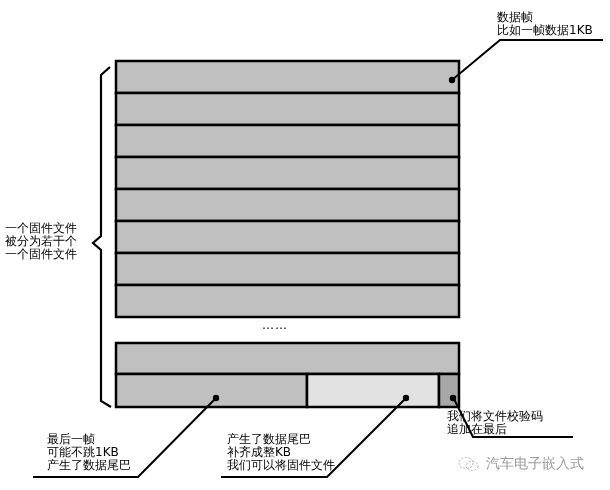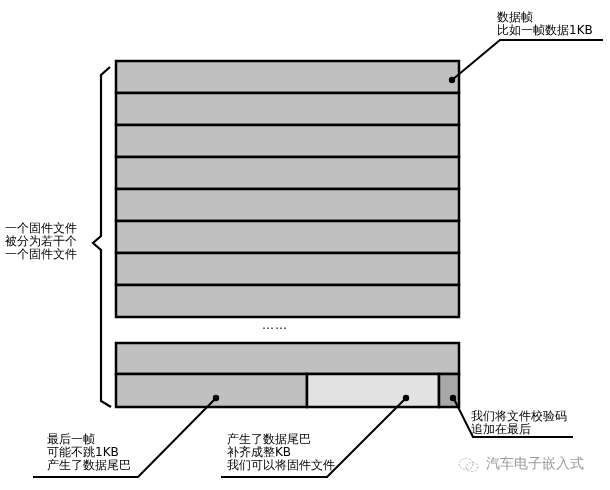--- a/index.html
+++ b/index.html
@@ -2,21 +2,21 @@
 <html><head>
 <meta charset="utf-8">
 <style>
   html, body { margin: 0; padding: 0; background: #ffffff; }
   body { width: 610px; height: 490px; position: relative; overflow: hidden;
          font-family: "DejaVu Sans", sans-serif; }
   .diagram { position: absolute; left: 0; top: 0; width: 610px; height: 490px; }
   .label { position: absolute; font-size: 12px; line-height: 13px; color: #000; white-space: nowrap; }
   .label div { height: 13px; }
   .watermark { position: absolute; left: 458px; top: 455px; font-size: 14px; color: #9a9a9a;
-               display: flex; align-items: flex-end; gap: 6px; white-space: nowrap; }
+               display: flex; align-items: center; gap: 6px; white-space: nowrap; }
   .dots { position: absolute; left: 262px; top: 318px; font-size: 12px; color: #000; letter-spacing: 1px; }
 </style>
 </head>
 <body>
 
 <svg class="diagram" viewBox="0 0 610 490" xmlns="http://www.w3.org/2000/svg">
 
   <g stroke="#000" stroke-width="2.5" fill="#c0c0c0">
     <rect x="116" y="61" width="343" height="32"></rect>
     <rect x="116" y="93" width="343" height="32"></rect>
@@ -70,21 +70,21 @@
   <div>可能不跳1KB</div>
   <div>产生了数据尾巴</div>
 </div>
 
 <div class="label" style="left:227px; top:433px;">
   <div>产生了数据尾巴</div>
   <div>补齐成整KB</div>
   <div>我们可以将固件文件</div>
 </div>
 
-<div class="label" style="left:471px; top:410px;">
+<div class="label" style="left:447px; top:410px;">
   <div>我们将文件校验码</div>
   <div>追加在最后</div>
 </div>
 
 <div class="watermark">
   <svg width="22" height="16" viewBox="0 0 22 16">
     <ellipse cx="8" cy="7" rx="7" ry="5.5" fill="none" stroke="#b0b0b0" stroke-width="1" stroke-dasharray="2 1.5"></ellipse>
     <ellipse cx="14" cy="10" rx="6" ry="4.5" fill="none" stroke="#b0b0b0" stroke-width="1" stroke-dasharray="2 1.5"></ellipse>
   </svg>
   <span>汽车电子嵌入式</span>

